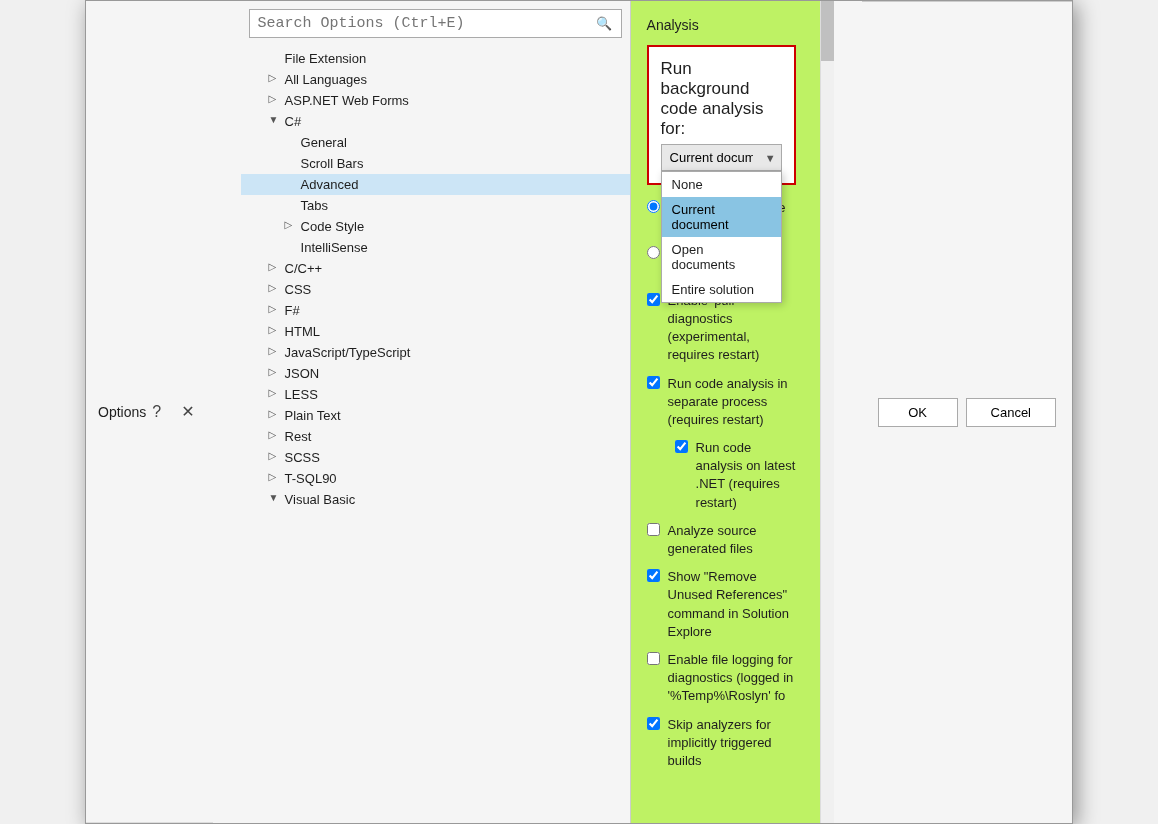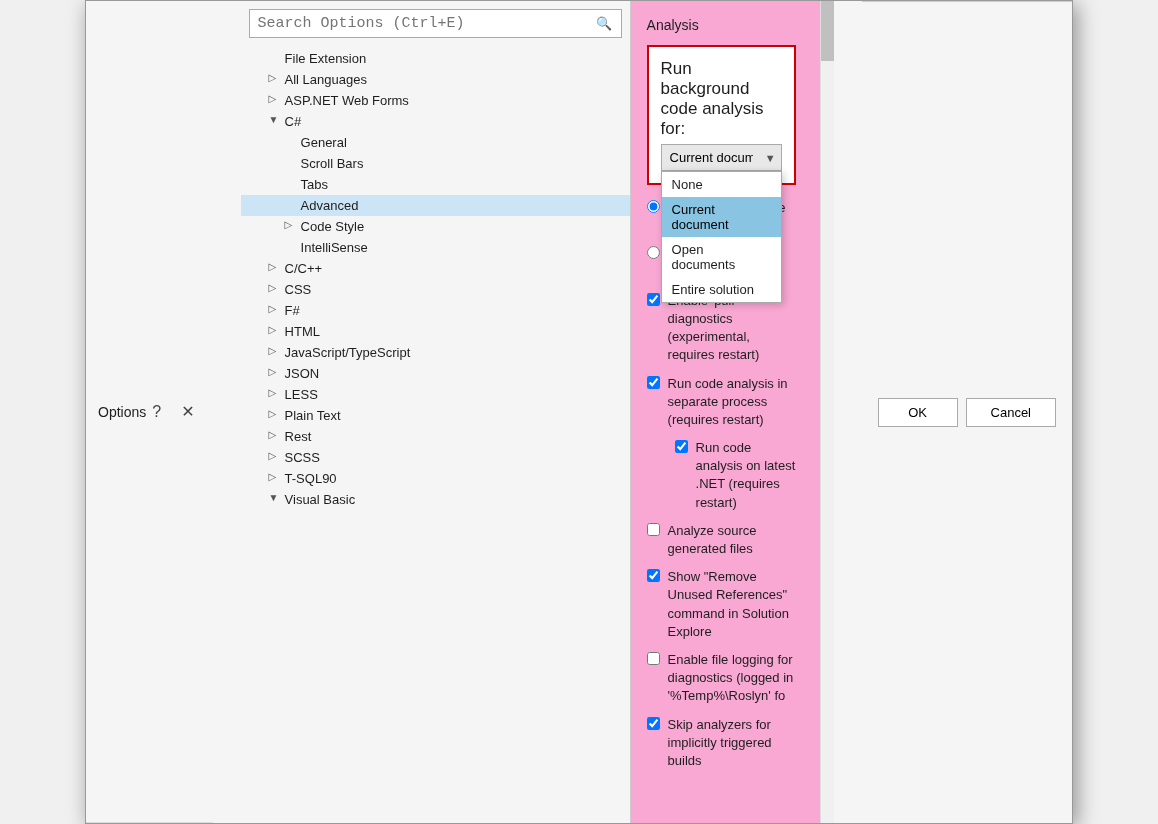--- a/index.html
+++ b/index.html
@@ -114,21 +114,21 @@
       font-size: 10px;
       color: #555;
     }
 
     
     .right-panel {
       flex: 1;
       display: flex;
       flex-direction: column;
       overflow: hidden;
-      background: #f9a8d4;
+      background: #bef264;
       position: relative;
     }
     .right-scrollbar {
       position: absolute;
       right: 0;
       top: 0;
       bottom: 0;
       width: 14px;
       background: #f0f0f0;
       border-left: 1px solid #ddd;
@@ -292,27 +292,27 @@
             <span>C#</span>
           </div>
           <div class="tree-item indent2">
             <span class="expand-arrow"></span>
             <span>General</span>
           </div>
           <div class="tree-item indent2">
             <span class="expand-arrow"></span>
             <span>Scroll Bars</span>
           </div>
+          <div class="tree-item indent2 selected">
+            <span class="expand-arrow"></span>
+            <span>Advanced</span>
+          </div>
           <div class="tree-item indent2">
             <span class="expand-arrow"></span>
             <span>Tabs</span>
-          </div>
-          <div class="tree-item indent2 selected">
-            <span class="expand-arrow"></span>
-            <span>Advanced</span>
           </div>
           <div class="tree-item indent2">
             <span class="expand-arrow">▷</span>
             <span>Code Style</span>
           </div>
           <div class="tree-item indent2">
             <span class="expand-arrow"></span>
             <span>IntelliSense</span>
           </div>
           <div class="tree-item indent1">

